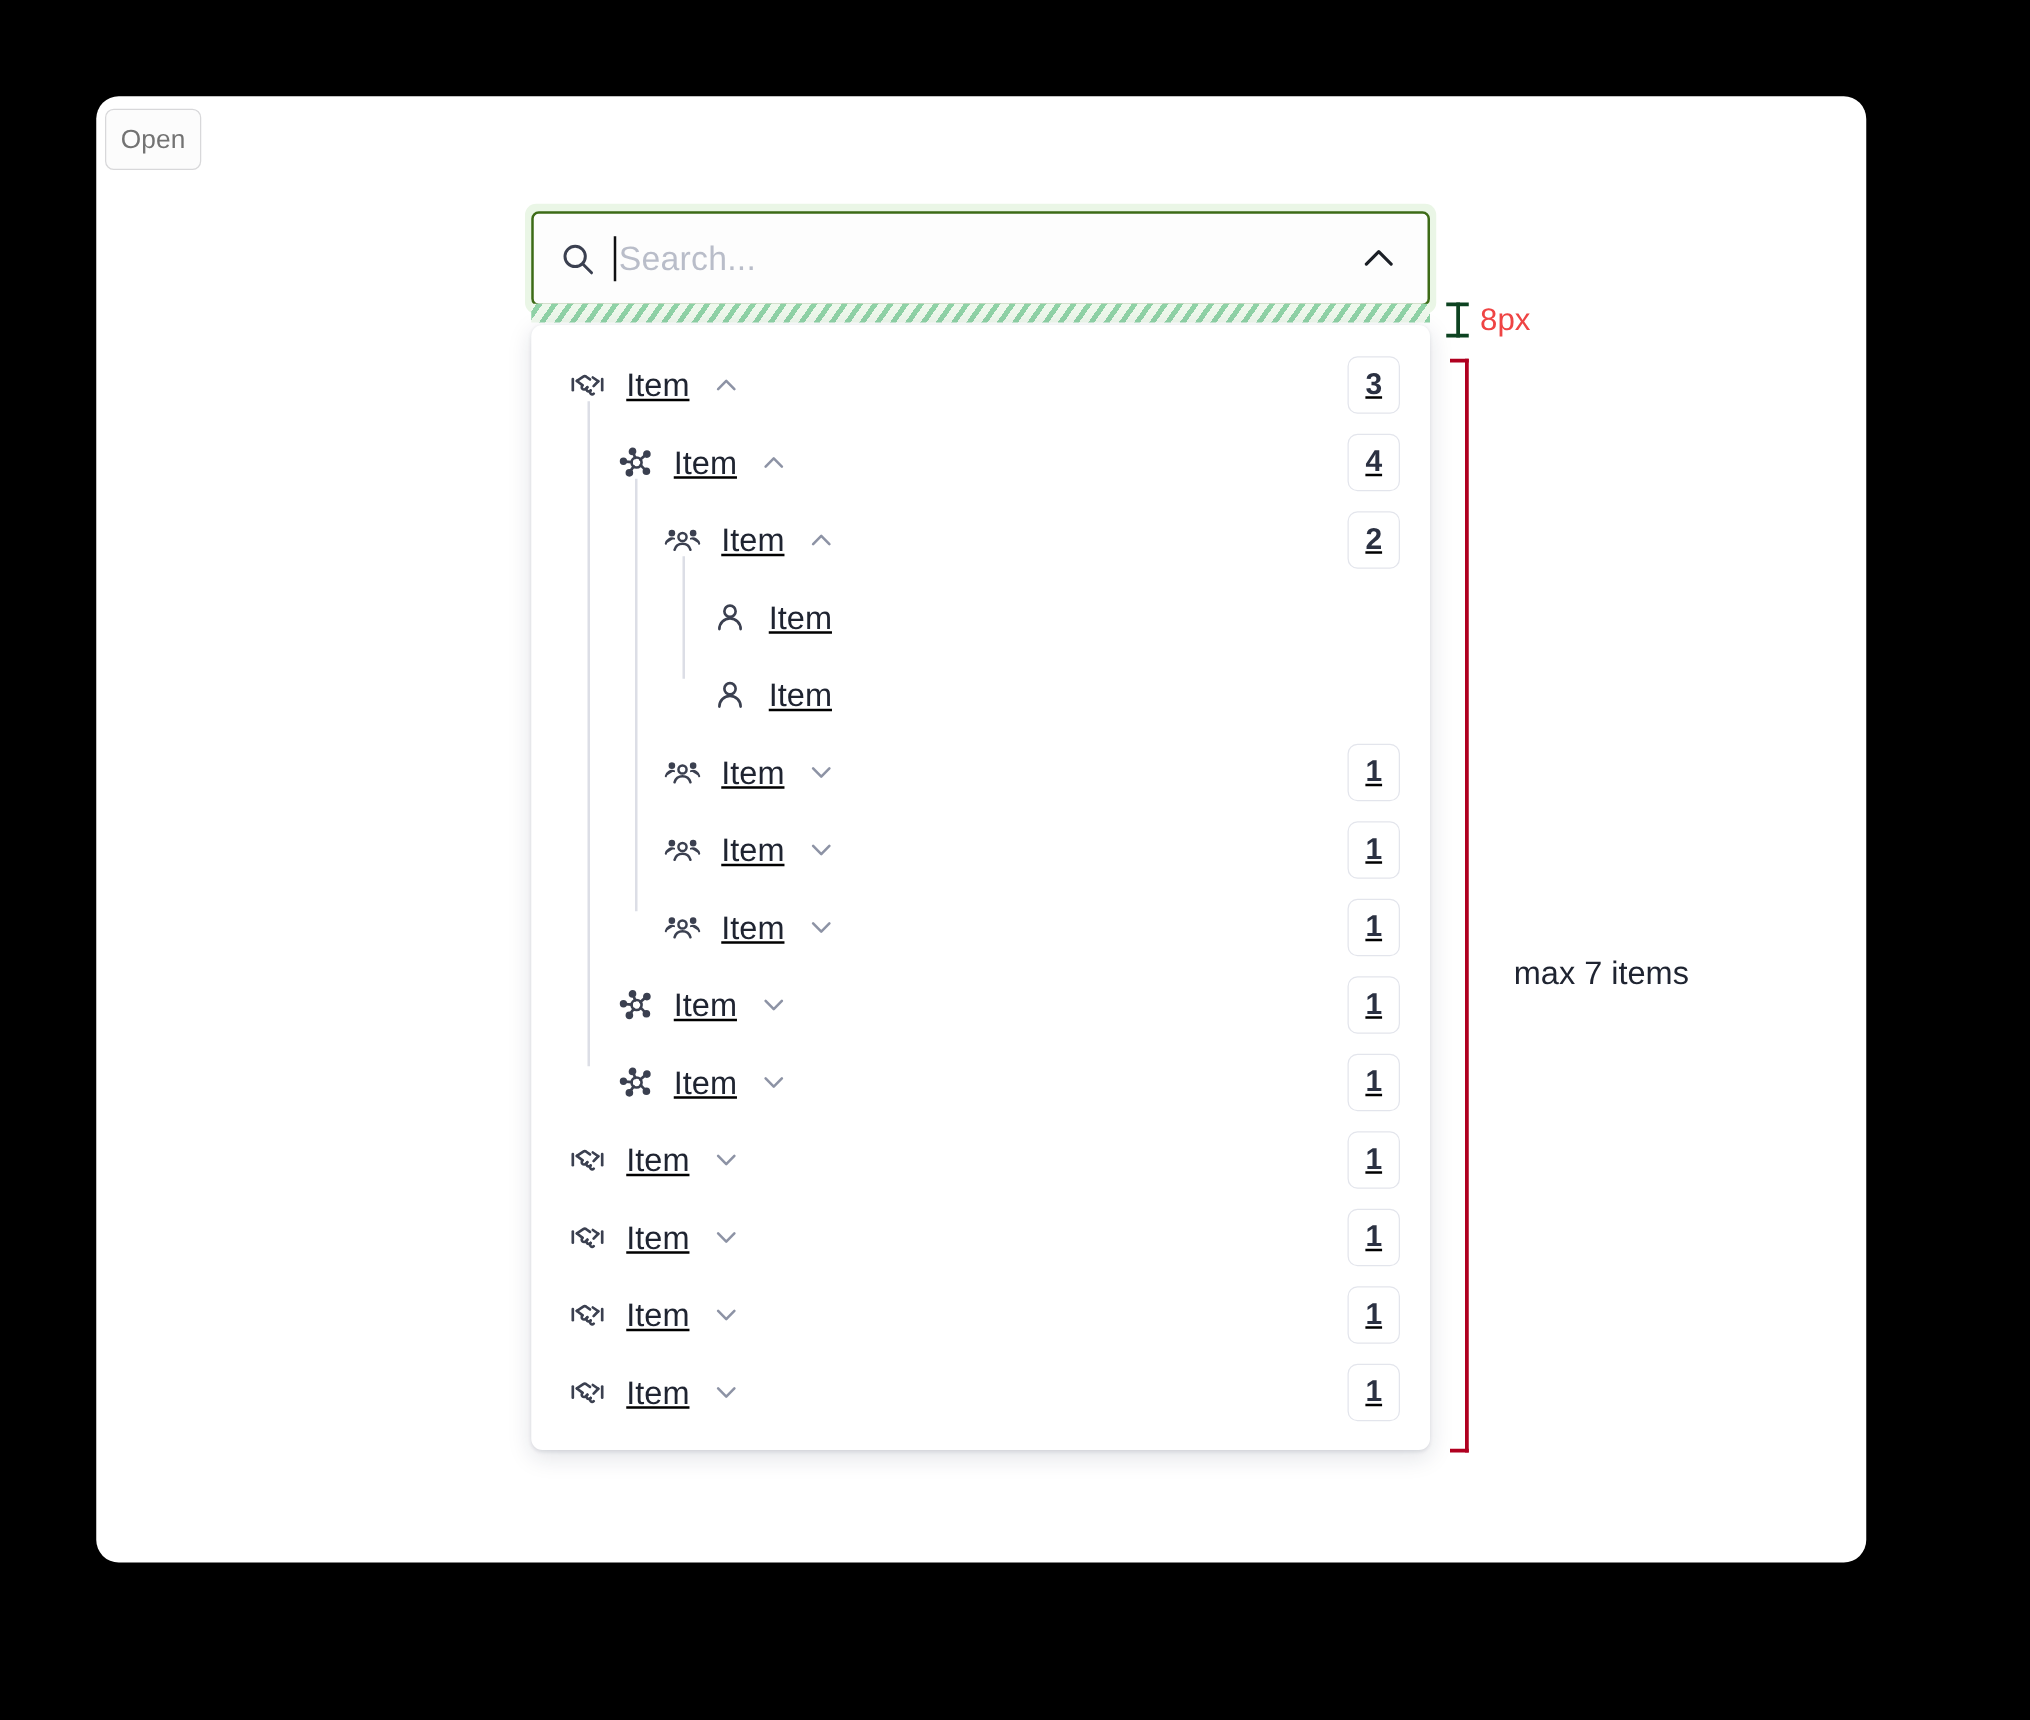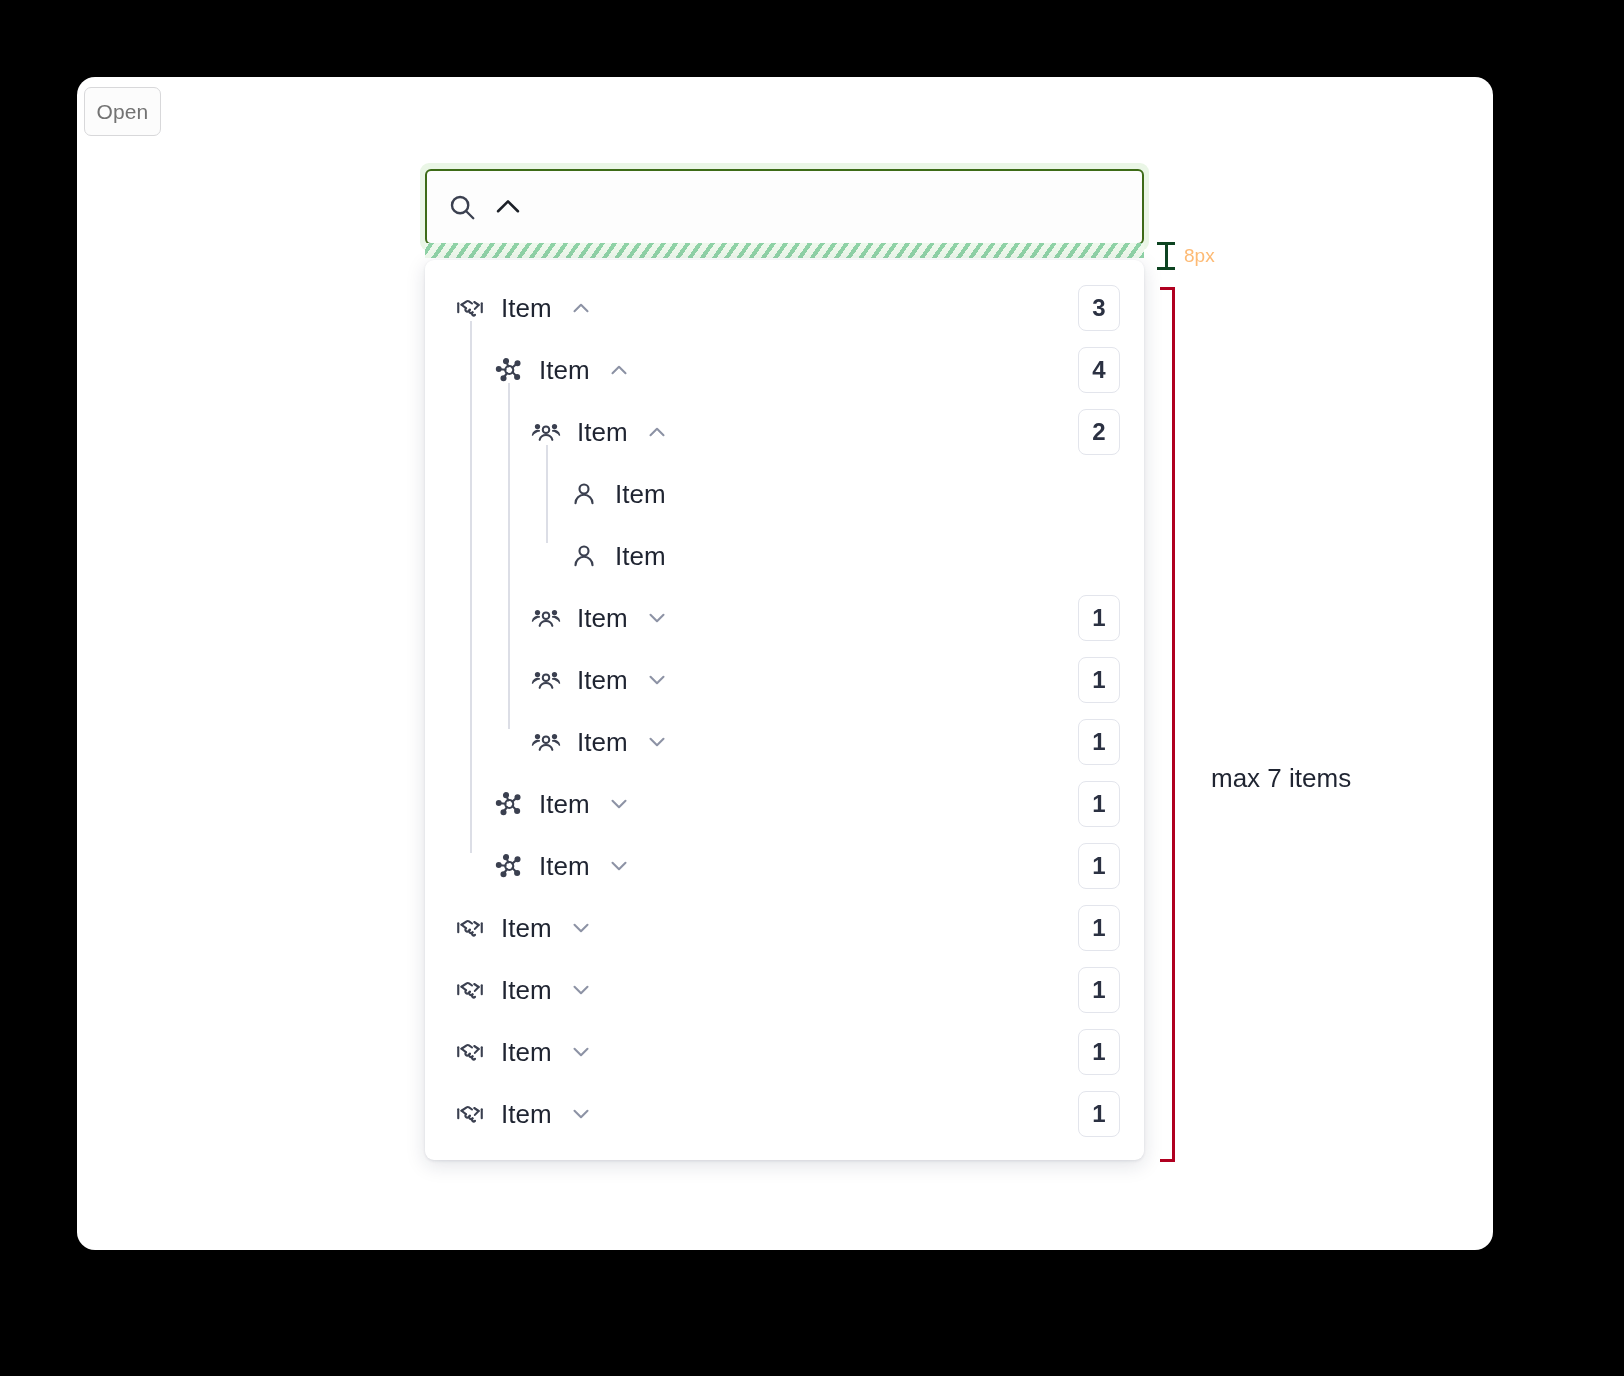--- a/index.html
+++ b/index.html
@@ -134,22 +134,22 @@
   .ibeam::before { top: 1px; }
   .ibeam::after  { bottom: 1px; }
   .ibeam i {
     position: absolute;
     left: 8px; top: 1px;
     width: 3px; height: 28px;
     background: #0d4321;
     display: block;
   }
   .measure-label {
-    font-size: 19px;
-    color: #fdba74;
+    font-size: 25px;
+    color: #ef4444;
     white-space: nowrap;
   }
 
   
   .dropdown-panel {
     position: absolute;
     left: 425px; top: 260px;
     width: 719px; height: 900px;
     background: #ffffff;
     border-radius: 9px;
@@ -161,20 +161,21 @@
     position: relative;
     padding-top: 17px;
   }
 
   .tree-row {
     position: relative;
     display: flex;
     align-items: center;
     height: 62px;
     padding-right: 24px;
+    text-decoration: underline;
   }
 
   .row-main {
     display: flex;
     align-items: center;
     flex: 1 1 auto;
     min-width: 0;
   }
 
   .row-icon {
@@ -260,20 +261,24 @@
   <div class="open-button">Open</div>
 
   <div class="search-halo"></div>
 
   <div class="search-field">
     <span class="search-icon">
       <svg viewBox="0 0 24 24" width="30" height="30" fill="none" stroke="currentColor" stroke-width="1.9" stroke-linecap="round" stroke-linejoin="round">
         <circle cx="10.5" cy="10.5" r="6.5"></circle>
         <line x1="15.4" y1="15.4" x2="21" y2="21"></line>
       </svg>
+    </span>
+    <span class="search-input-wrap">
+      <span class="caret"></span>
+      <span class="search-placeholder">Search...</span>
     </span>
     <span class="chevron-toggle">
       <svg viewBox="0 0 24 24" width="34" height="34" fill="none" stroke="currentColor" stroke-width="1.8" stroke-linecap="round" stroke-linejoin="round">
         <polyline points="5,15 12,8 19,15"></polyline>
       </svg>
     </span>
   </div>
 
   <div class="gap-stripes"></div>
 

